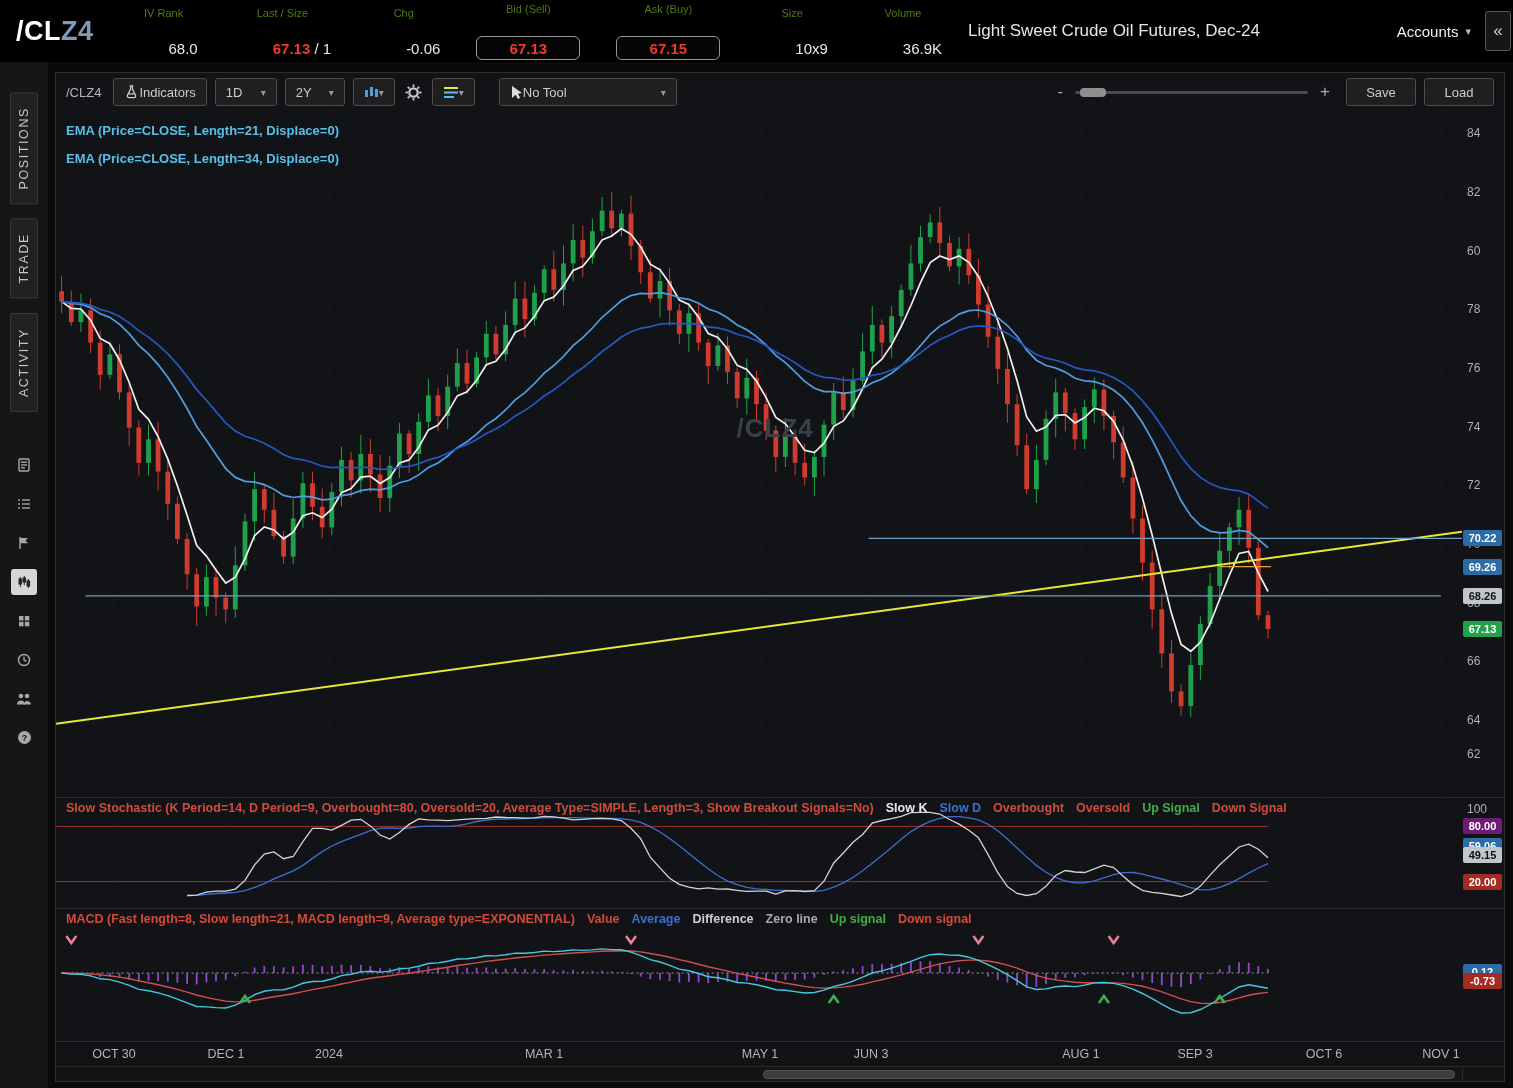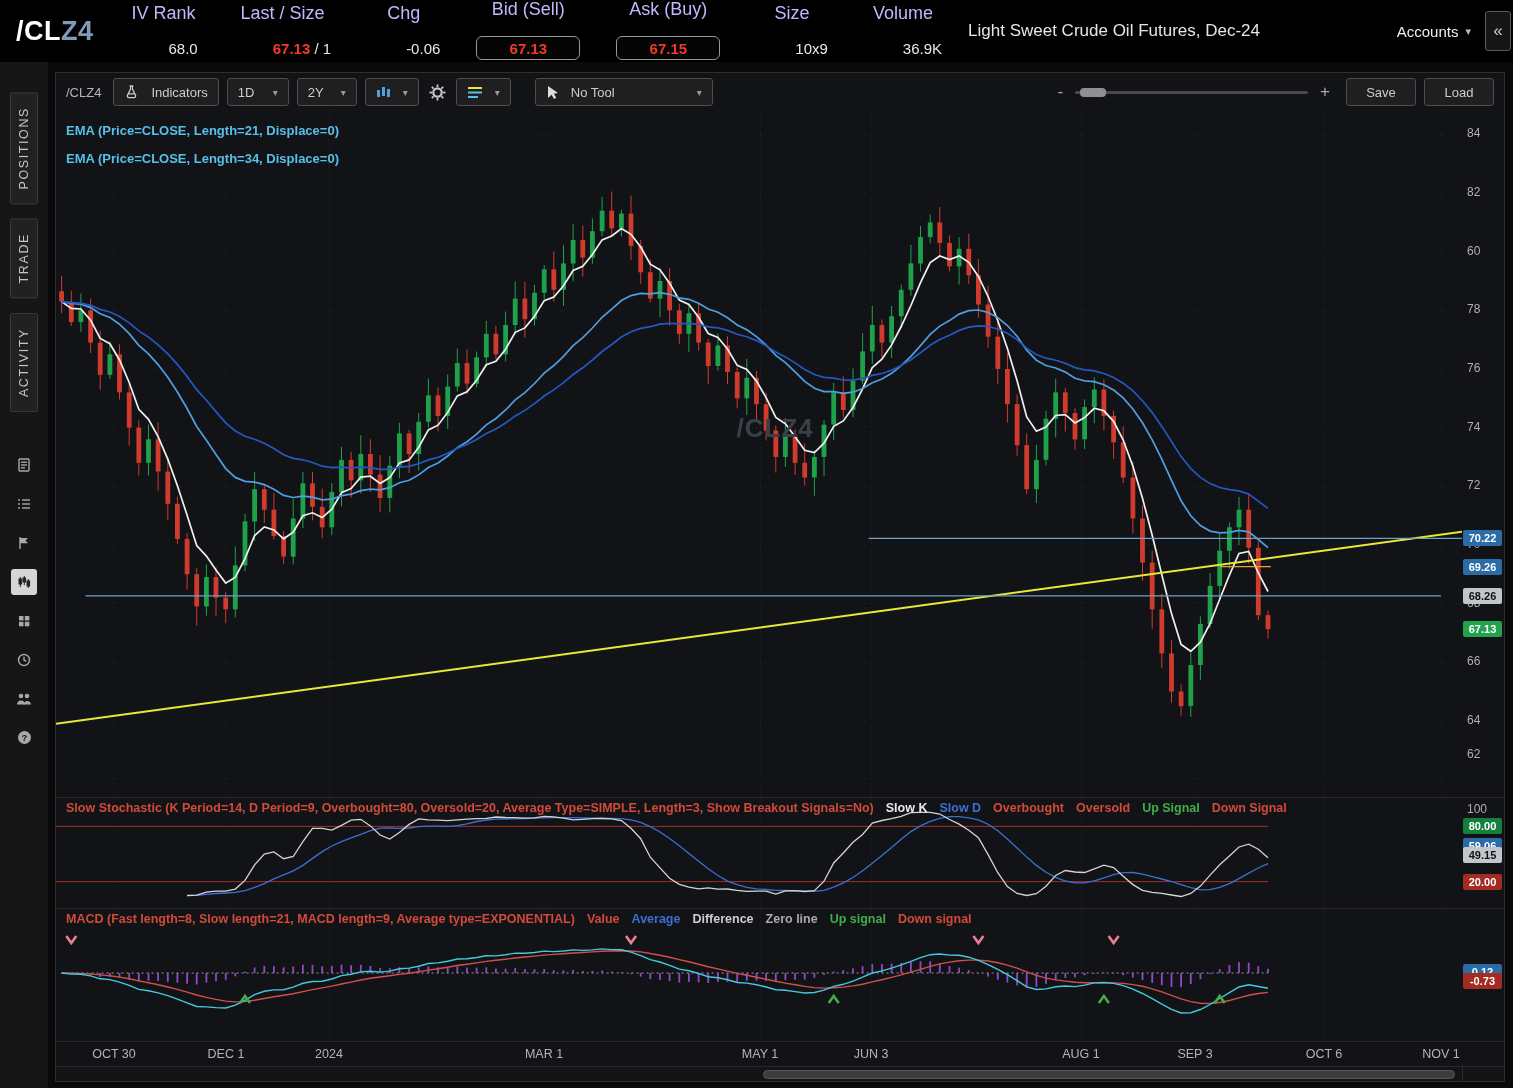--- a/index.html
+++ b/index.html
@@ -7,21 +7,21 @@
        font-family:"Liberation Sans",sans-serif;color:#ddd;
        --red:#f0392b;--green:#23a24d;}
   .app{position:absolute;inset:0;}
 
   
   .header{position:absolute;left:0;top:0;width:100%;height:62px;background:#000;
           display:flex;align-items:center;}
   .sym{font-size:27px;font-weight:bold;color:#fff;margin-left:16px;letter-spacing:.5px;white-space:nowrap;}
   .sym .suf{color:#7f9bb8;}
   .fld{display:flex;flex-direction:column;align-items:center;margin-left:36px;white-space:nowrap;}
-  .fld .lbl{font-size:18px;color:#c4b5fd;line-height:14px;margin-bottom:20px;}
+  .fld .lbl{font-size:11px;color:#4d7c0f;line-height:14px;margin-bottom:20px;}
   .fld .val{font-size:15px;color:#e8e8e8;margin-left:39px;}
   .red{color:var(--red);}
   .bold{font-weight:bold;}
   .dim{color:#cfcfcf;}
   .quotebox{border:1px solid #979797;border-radius:6px;background:#050505;min-width:104px;height:24px;
             display:flex;align-items:center;justify-content:center;font-size:15px;font-weight:bold;
             font-family:inherit;color:var(--red);cursor:pointer;padding:0 8px;}
   .desc{font-size:17px;color:#e5e5e5;margin-left:26px;white-space:nowrap;}
   .accounts{margin-left:auto;margin-right:14px;font-size:15px;color:#eee;display:flex;align-items:center;gap:7px;cursor:pointer;}
   .accounts .caret{font-size:11px;color:#bbb;}
@@ -41,21 +41,21 @@
   .ibtn.active{background:#d6d6d6;}
 
   
   .main{position:absolute;left:48px;top:62px;right:0;bottom:0;background:#0a0a0a;}
   .frame{position:absolute;left:7px;top:10px;width:1450px;height:1010px;background:#121316;
          border:1px solid #2e2e2e;box-sizing:border-box;overflow:hidden;}
 
   .toolbar{height:38px;display:flex;align-items:center;gap:8px;padding:0 10px;box-sizing:border-box;}
   .tsym{color:#b5b5b5;font-size:13px;margin-right:4px;}
   .tbtn{height:28px;background:#1f1f1f;border:1px solid #4d4d4d;border-radius:3px;color:#ccc;
-        font-size:13px;display:flex;align-items:center;gap:12px;padding:0 10px;cursor:pointer;
+        font-size:13px;display:flex;align-items:center;gap:0;padding:0 10px;cursor:pointer;
         font-family:inherit;white-space:nowrap;}
   .tbtn .caret{color:#999;font-size:10px;}
   .ticon{height:28px;background:none;border:none;cursor:pointer;display:flex;align-items:center;padding:0 2px;}
   .tool{width:178px;}
   .tool .caret{margin-left:auto;}
   .zoom{margin-left:auto;display:flex;align-items:center;gap:12px;color:#aaa;font-size:17px;margin-right:8px;}
   .zbtn{cursor:pointer;user-select:none;}
   .ztrack{width:233px;height:3px;background:#4a4a4a;border-radius:2px;position:relative;cursor:pointer;}
   .zthumb{position:absolute;left:5px;top:-3px;width:26px;height:9px;background:#8f8f8f;border-radius:4px;cursor:pointer;}
   .wide{width:70px;justify-content:center;}
@@ -595,21 +595,21 @@
             <line x1="0" y1="28.4" x2="1211.972" y2="28.4" stroke="#a03028" stroke-width="1"></line>
             <line x1="0" y1="83.6" x2="1211.972" y2="83.6" stroke="#a03028" stroke-width="1"></line>
             <path d="M131.1,97.5L140.7,97.3L150.4,96.3L160.0,95.5L169.7,95.0L179.3,94.4L189.0,92.6L198.6,89.4L208.3,85.7L217.9,80.9L227.6,76.8L237.2,72.9L246.9,67.4L256.5,60.4L266.2,53.6L275.8,48.0L285.5,43.6L295.1,39.9L304.8,36.3L314.4,32.6L324.1,30.2L333.8,30.0L343.4,30.4L353.1,30.0L362.7,28.7L372.4,28.1L382.0,28.1L391.7,28.3L401.3,27.6L411.0,25.8L420.6,23.5L430.3,22.0L439.9,21.2L449.6,21.0L459.2,20.8L468.9,20.5L478.5,20.2L488.2,19.9L497.8,19.6L507.5,19.6L517.1,19.7L526.8,20.0L536.4,20.1L546.1,20.2L555.7,20.3L565.4,20.6L575.0,21.9L584.7,24.3L594.3,28.7L604.0,34.0L613.6,40.5L623.3,47.8L632.9,55.5L642.6,63.2L652.2,70.7L661.9,77.5L671.5,83.1L681.2,86.7L690.8,89.4L700.5,90.8L710.1,91.5L719.8,92.3L729.4,92.5L739.1,92.8L748.7,93.1L758.4,93.3L768.0,92.3L777.7,89.1L787.3,84.9L797.0,79.5L806.6,72.8L816.3,65.3L825.9,57.5L835.6,49.5L845.2,41.2L854.9,33.6L864.5,27.9L874.2,23.4L883.8,20.3L893.5,18.6L903.1,18.7L912.8,19.8L922.4,21.9L932.1,26.2L941.8,32.8L951.4,41.1L961.1,50.1L970.7,59.1L980.4,67.4L990.0,74.3L999.7,79.3L1009.3,83.0L1019.0,84.9L1028.6,84.9L1038.3,82.9L1047.9,79.8L1057.6,76.7L1067.2,74.7L1076.9,74.5L1086.5,76.2L1096.2,78.6L1105.8,81.0L1115.5,83.5L1125.1,86.6L1134.8,89.7L1144.4,91.8L1154.1,91.6L1163.7,89.4L1173.4,85.6L1183.0,80.6L1192.7,75.1L1202.3,70.0L1212.0,65.7" fill="none" stroke="#3c6fd2" stroke-width="1.3"></path>
             <path d="M131.1,97.5L140.7,97.1L150.4,94.2L160.0,93.1L169.7,93.1L179.3,91.1L189.0,82.4L198.6,66.8L208.3,56.0L217.9,53.9L227.6,60.7L237.2,58.5L246.9,43.6L256.5,30.3L266.2,30.3L275.8,32.1L285.5,27.4L295.1,22.2L304.8,21.3L314.4,27.9L324.1,37.0L333.8,41.1L343.4,34.5L353.1,26.4L362.7,20.9L372.4,21.8L382.0,22.2L391.7,22.6L401.3,21.8L411.0,21.2L420.6,20.6L430.3,20.3L439.9,19.0L449.6,19.5L459.2,19.7L468.9,20.2L478.5,19.9L488.2,18.3L497.8,18.9L507.5,20.1L517.1,21.9L526.8,21.4L536.4,20.6L546.1,20.5L555.7,20.9L565.4,22.6L575.0,30.2L584.7,40.7L594.3,59.2L604.0,69.9L613.6,80.2L623.3,86.3L632.9,89.1L642.6,90.8L652.2,89.9L661.9,91.1L671.5,91.0L681.2,92.4L690.8,93.4L700.5,93.1L710.1,93.1L719.8,96.1L729.4,92.9L739.1,92.6L748.7,93.5L758.4,92.7L768.0,83.2L777.7,65.0L787.3,55.0L797.0,44.2L806.6,36.5L816.3,25.1L825.9,22.5L835.6,20.7L845.2,18.4L854.9,14.7L864.5,14.3L874.2,14.4L883.8,16.0L893.5,21.5L903.1,26.1L912.8,32.2L922.4,39.7L932.1,56.6L941.8,74.7L951.4,88.5L961.1,95.5L970.7,97.5L980.4,95.7L990.0,88.3L999.7,77.4L1009.3,72.5L1019.0,74.0L1028.6,74.5L1038.3,70.9L1047.9,67.2L1057.6,69.6L1067.2,78.2L1076.9,86.6L1086.5,92.4L1096.2,94.4L1105.8,95.3L1115.5,97.0L1125.1,98.5L1134.8,95.4L1144.4,88.1L1154.1,77.1L1163.7,66.8L1173.4,57.9L1183.0,49.0L1192.7,46.2L1202.3,51.2L1212.0,59.8" fill="none" stroke="#d4d4d4" stroke-width="1.3"></path>
           </svg>
         <div class="legendrow">
           <span class="t red-t">Slow Stochastic (K Period=14, D Period=9, Overbought=80, Oversold=20, Average Type=SIMPLE, Length=3, Show Breakout Signals=No)</span><span id="stochLegend"><span class="t" style="color:#e8e8e8">Slow K</span><span class="t" style="color:#3c6fd2">Slow D</span><span class="t" style="color:#d24a3a">Overbought</span><span class="t" style="color:#d24a3a">Oversold</span><span class="t" style="color:#3fae49">Up Signal</span><span class="t" style="color:#d24a3a">Down Signal</span></span>
         </div>
         <div class="axis" id="stochAxis">
             <div class="alab" style="top:4px">100</div>
-            <div class="bubble" style="top:20px;background:#15803d;color:#fff">80.00</div>
+            <div class="bubble" style="top:20px;background:#701a75;color:#fff">80.00</div>
             <div class="bubble" style="top:40px;background:#2b6ba6;color:#fff">59.06</div>
             <div class="bubble" style="top:49px;background:#c2c6cc;color:#111">49.15</div>
             <div class="bubble" style="top:76px;background:#a32b22;color:#fff">20.00</div>
           </div>
       </div>
 
       <div class="panel p-macd">
         <svg id="macdSvg" width="1406" height="132">
             <line x1="57.6" y1="0" x2="57.6" y2="132" stroke="#232428" stroke-width="1" stroke-dasharray="1 3"></line>
             <line x1="170.1" y1="0" x2="170.1" y2="132" stroke="#232428" stroke-width="1" stroke-dasharray="1 3"></line>

